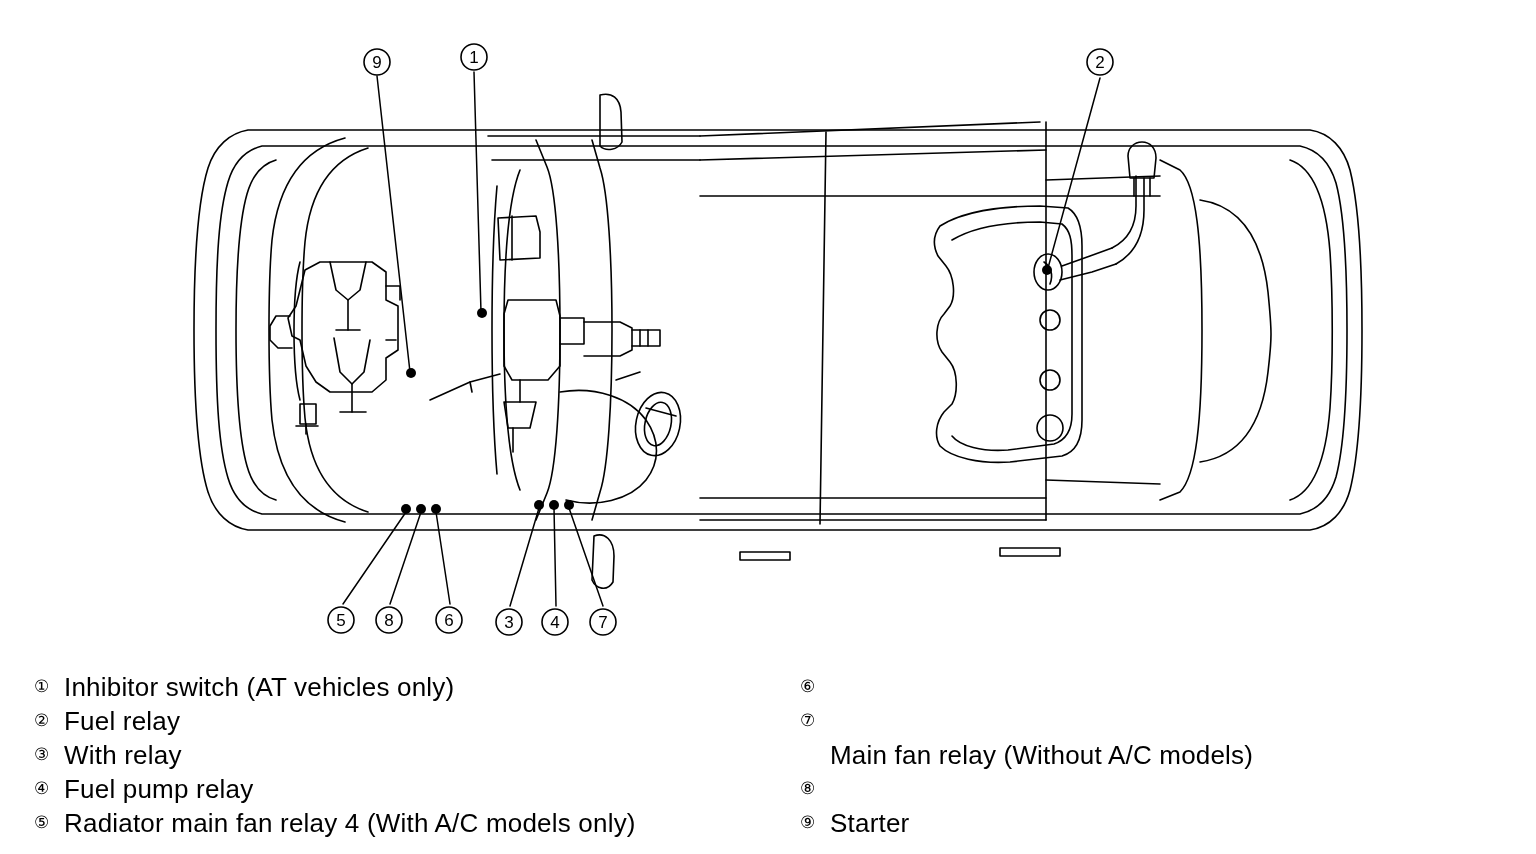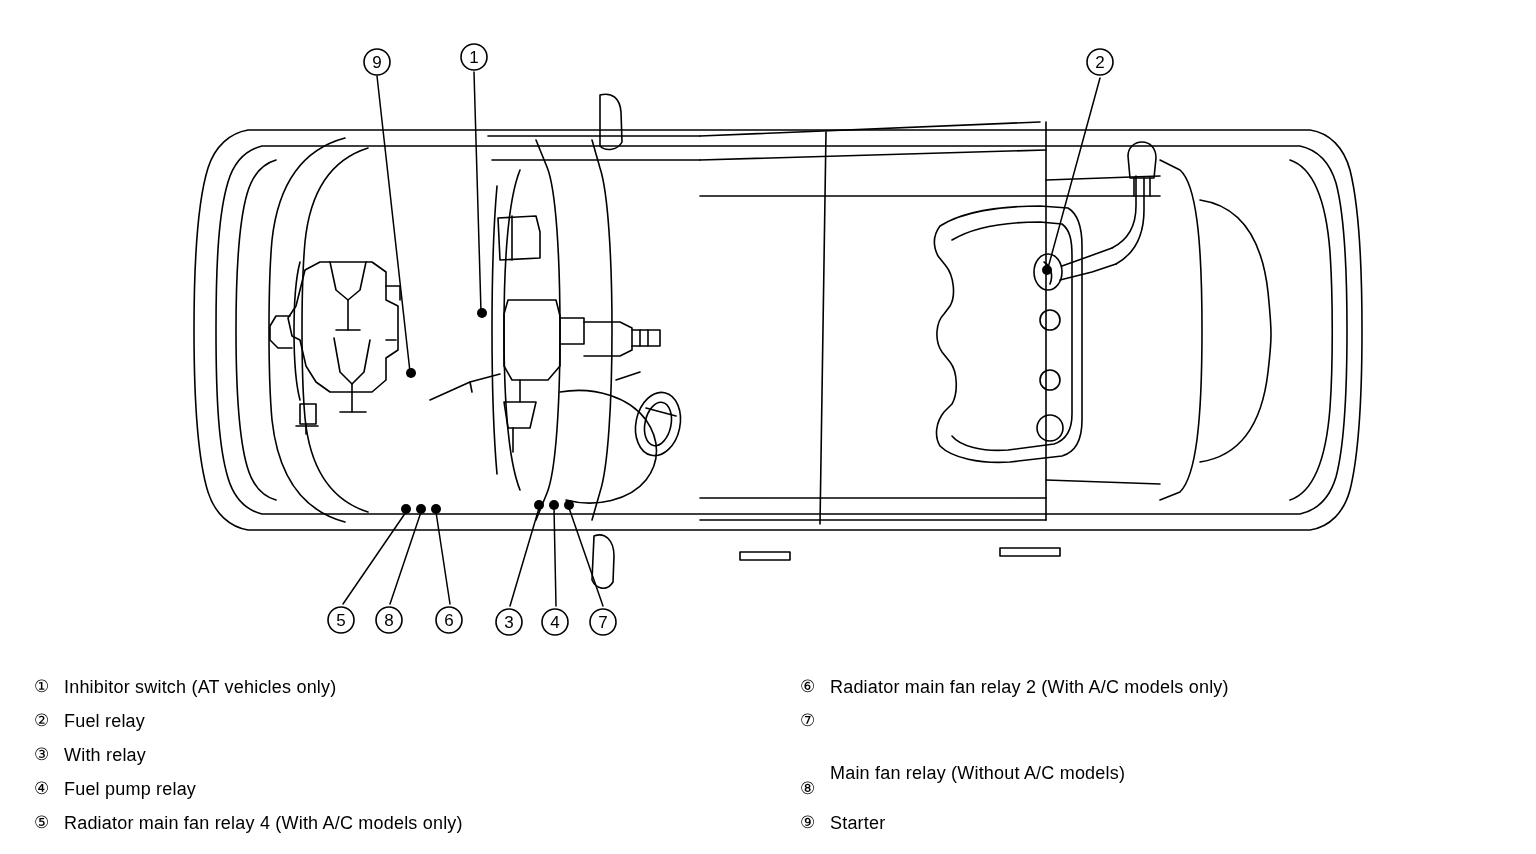--- a/index.html
+++ b/index.html
@@ -48,28 +48,27 @@
     height: 30px;
   }
   .legend-num {
     width: 30px;
     min-width: 30px;
     font-size: 17px;
     line-height: 30px;
     text-align: left;
   }
   .legend-text {
-    font-size: 18px;
+    font-size: 26px;
     line-height: 30px;
     letter-spacing: 0.2px;
     white-space: nowrap;
   }
   .legend-text.sub {
     padding-left: 0px;
-    margin-top: 18px;
   }
   .legend-row.continuation .legend-num {
     visibility: hidden;
   }
   .callout-num {
     font-size: 17px;
     font-family: "Liberation Sans", sans-serif;
   }
 </style>
 </head>
@@ -282,21 +281,20 @@
       </div>
       <div class="legend-row">
         <div class="legend-num">⑤</div>
         <div class="legend-text">Radiator main fan relay 4 (With A/C models only)</div>
       </div>
     </div>
 
     <div class="legend-col right">
       <div class="legend-row">
         <div class="legend-num">⑥</div>
-        <div class="legend-text">Radiator main fan relay 2 (With A/C models only)</div>
       </div>
       <div class="legend-row">
         <div class="legend-num">⑦</div>
       </div>
       <div class="legend-row continuation">
         <div class="legend-num">⑦</div>
         <div class="legend-text sub">Main fan relay (Without A/C models)</div>
       </div>
       <div class="legend-row">
         <div class="legend-num">⑧</div>

